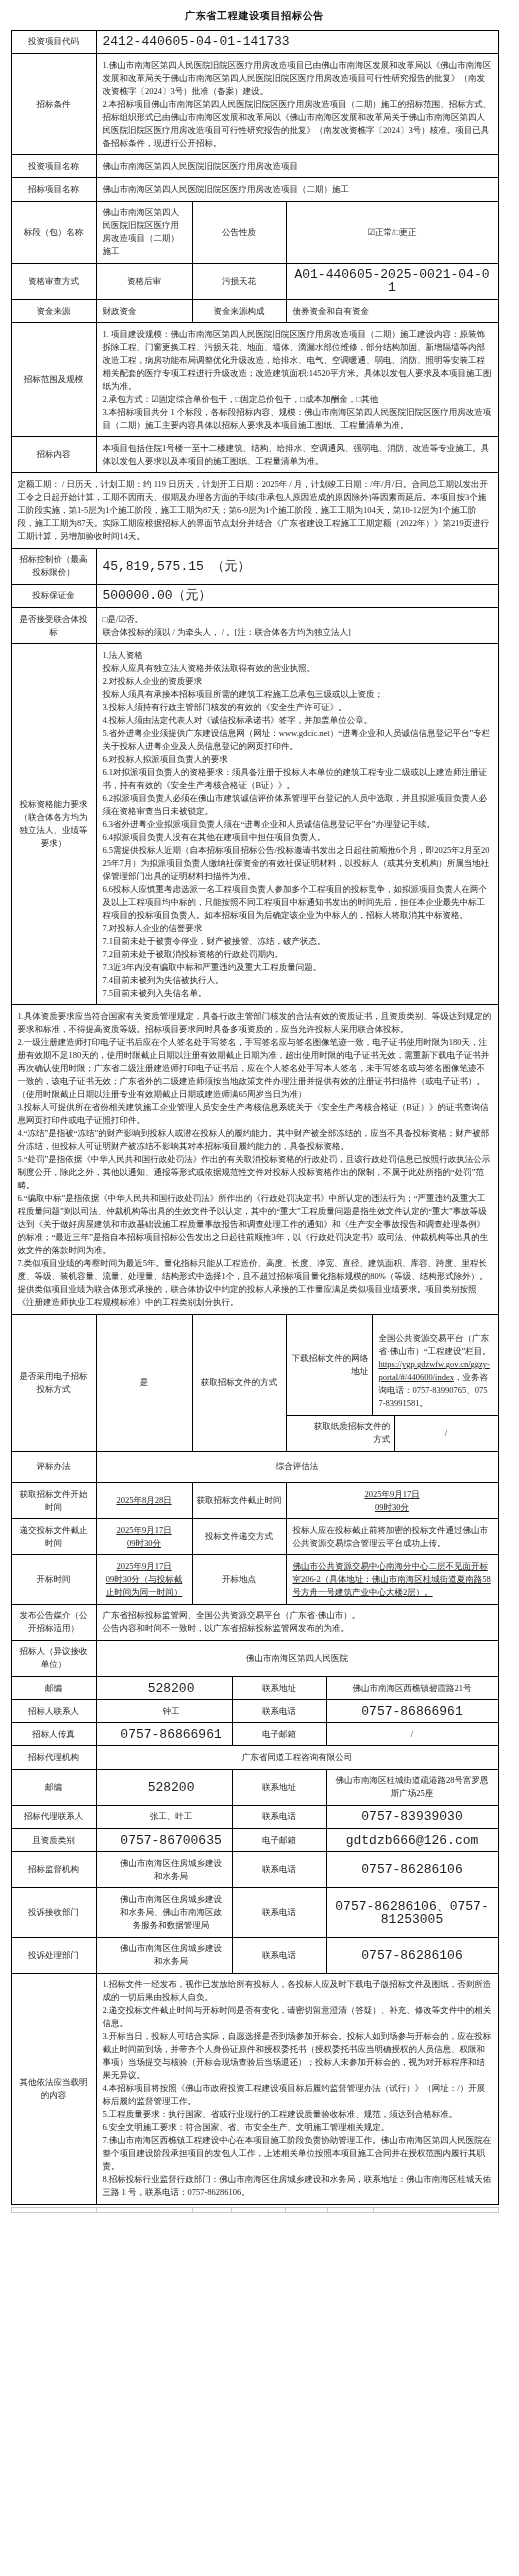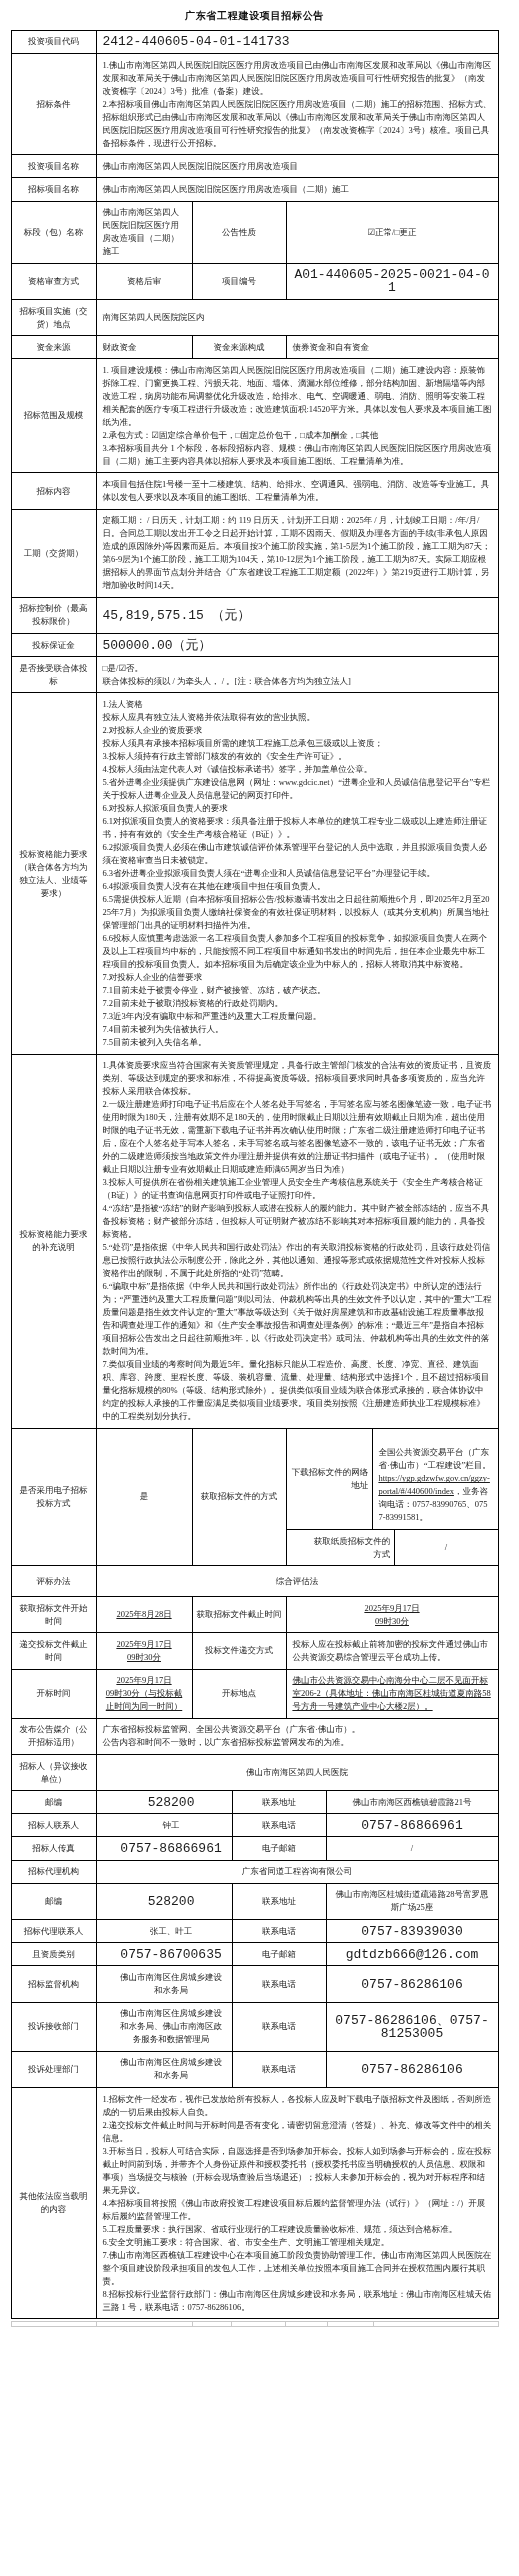--- a/index.html
+++ b/index.html
@@ -93,28 +93,24 @@
   <div class="row rB">
     <div class="cell label">标段（包）名称</div>
     <div class="cell val v1">佛山市南海区第四人民医院旧院区医疗用房改造项目（二期）施工</div>
     <div class="cell label l2">公告性质</div>
     <div class="cell val v2 c">☑正常/□更正</div>
   </div>
 
   <div class="row rB">
     <div class="cell label">资格审查方式</div>
     <div class="cell val v1 c">资格后审</div>
-    <div class="cell label l2">项目编号</div>
+    <div class="cell label l2">污损天花</div>
     <div class="cell val v2 c num">A01-440605-2025-0021-04-01</div>
   </div>
 
-  <div class="row">
-    <div class="cell label">招标项目实施（交货）地点</div>
-    <div class="cell val tall">南海区第四人民医院院区内</div>
-  </div>
 
   <div class="row rB">
     <div class="cell label">资金来源</div>
     <div class="cell val v1">财政资金</div>
     <div class="cell label l2">资金来源构成</div>
     <div class="cell val v2">债券资金和自有资金</div>
   </div>
 
   <div class="row">
     <div class="cell label">招标范围及规模</div>
@@ -122,21 +118,20 @@
 2.承包方式：☑固定综合单价包干，□固定总价包干，□成本加酬金，□其他
 3.本招标项目共分 1 个标段，各标段招标内容、规模：佛山市南海区第四人民医院旧院区医疗用房改造项目（二期）施工主要内容具体以招标人要求及本项目施工图纸、工程量清单为准。</div>
   </div>
 
   <div class="row">
     <div class="cell label">招标内容</div>
     <div class="cell val">本项目包括住院1号楼一至十二楼建筑、结构、给排水、空调通风、强弱电、消防、改造等专业施工。具体以发包人要求以及本项目的施工图纸、工程量清单为准。</div>
   </div>
 
   <div class="row">
-    <div class="cell label">工期（交货期）</div>
     <div class="cell val">定额工期： / 日历天，计划工期：约 119 日历天，计划开工日期：2025年 / 月，计划竣工日期：/年/月/日。合同总工期以发出开工令之日起开始计算，工期不因雨天、假期及办理各方面的手续(非承包人原因造成的原因除外)等因素而延后。本项目按3个施工阶段实施，第1-5层为1个施工阶段，施工工期为87天；第6-9层为1个施工阶段，施工工期为104天，第10-12层为1个施工阶段，施工工期为87天。实际工期应根据招标人的界面节点划分并结合《广东省建设工程施工工期定额（2022年）》第219页进行工期计算，另增加验收时间14天。</div>
   </div>
 
   <div class="row">
     <div class="cell label">招标控制价（最高投标限价）</div>
     <div class="cell val num">45,819,575.15 （元）</div>
   </div>
 
   <div class="row">
     <div class="cell label">投标保证金</div>
@@ -167,21 +162,20 @@
 6.6投标人应慎重考虑选派一名工程项目负责人参加多个工程项目的投标竞争，如拟派项目负责人在两个及以上工程项目均中标的，只能按照不同工程项目中标通知书发出的时间先后，担任本企业最先中标工程项目的投标项目负责人。如本招标项目为后确定该企业为中标人的，招标人将取消其中标资格。
 7.对投标人企业的信誉要求
 7.1目前未处于被责令停业，财产被接管、冻结，破产状态。
 7.2目前未处于被取消投标资格的行政处罚期内。
 7.3近3年内没有骗取中标和严重违约及重大工程质量问题。
 7.4目前未被列为失信被执行人。
 7.5目前未被列入失信名单。</div>
   </div>
 
   <div class="row">
-    <div class="cell label">投标资格能力要求的补充说明</div>
     <div class="cell val">1.具体资质要求应当符合国家有关资质管理规定，具备行政主管部门核发的合法有效的资质证书，且资质类别、等级达到规定的要求和标准，不得提高资质等级。招标项目要求同时具备多项资质的，应当允许投标人采用联合体投标。
 2.一级注册建造师打印电子证书后应在个人签名处手写签名，手写签名应与签名图像笔迹一致，电子证书使用时限为180天，注册有效期不足180天的，使用时限截止日期以注册有效期截止日期为准，超出使用时限的电子证书无效，需重新下载电子证书并再次确认使用时限；广东省二级注册建造师打印电子证书后，应在个人签名处手写本人签名，未手写签名或与签名图像笔迹不一致的，该电子证书无效；广东省外的二级建造师须按当地政策文件办理注册并提供有效的注册证书扫描件（或电子证书）。（使用时限截止日期以注册专业有效期截止日期或建造师满65周岁当日为准）
 3.投标人可提供所在省份相关建筑施工企业管理人员安全生产考核信息系统关于《安全生产考核合格证（B证）》的证书查询信息网页打印件或电子证照打印件。
 4.“冻结”是指被“冻结”的财产影响到投标人或潜在投标人的履约能力。其中财产被全部冻结的，应当不具备投标资格；财产被部分冻结，但投标人可证明财产被冻结不影响其对本招标项目履约能力的，具备投标资格。
 5.“处罚”是指依据《中华人民共和国行政处罚法》作出的有关取消投标资格的行政处罚，且该行政处罚信息已按照行政执法公示制度公开，除此之外，其他以通知、通报等形式或依据规范性文件对投标人投标资格作出的限制，不属于此处所指的“处罚”范畴。
 6.“骗取中标”是指依据《中华人民共和国行政处罚法》所作出的《行政处罚决定书》中所认定的违法行为；“严重违约及重大工程质量问题”则以司法、仲裁机构等出具的生效文件予以认定，其中的“重大”工程质量问题是指生效文件认定的“重大”事故等级达到《关于做好房屋建筑和市政基础设施工程质量事故报告和调查处理工作的通知》和《生产安全事故报告和调查处理条例》的标准；“最近三年”是指自本招标项目招标公告发出之日起往前顺推3年，以《行政处罚决定书》或司法、仲裁机构等出具的生效文件的落款时间为准。
 7.类似项目业绩的考察时间为最近5年。量化指标只能从工程造价、高度、长度、净宽、直径、建筑面积、库容、跨度、里程长度、等级、装机容量、流量、处理量、结构形式中选择1个，且不超过招标项目量化指标规模的80%（等级、结构形式除外）。提供类似项目业绩为联合体形式承接的，联合体协议中约定的投标人承接的工作量应满足类似项目业绩要求。项目类别按照《注册建造师执业工程规模标准》中的工程类别划分执行。</div>
   </div>
 
   <div class="row rB">

